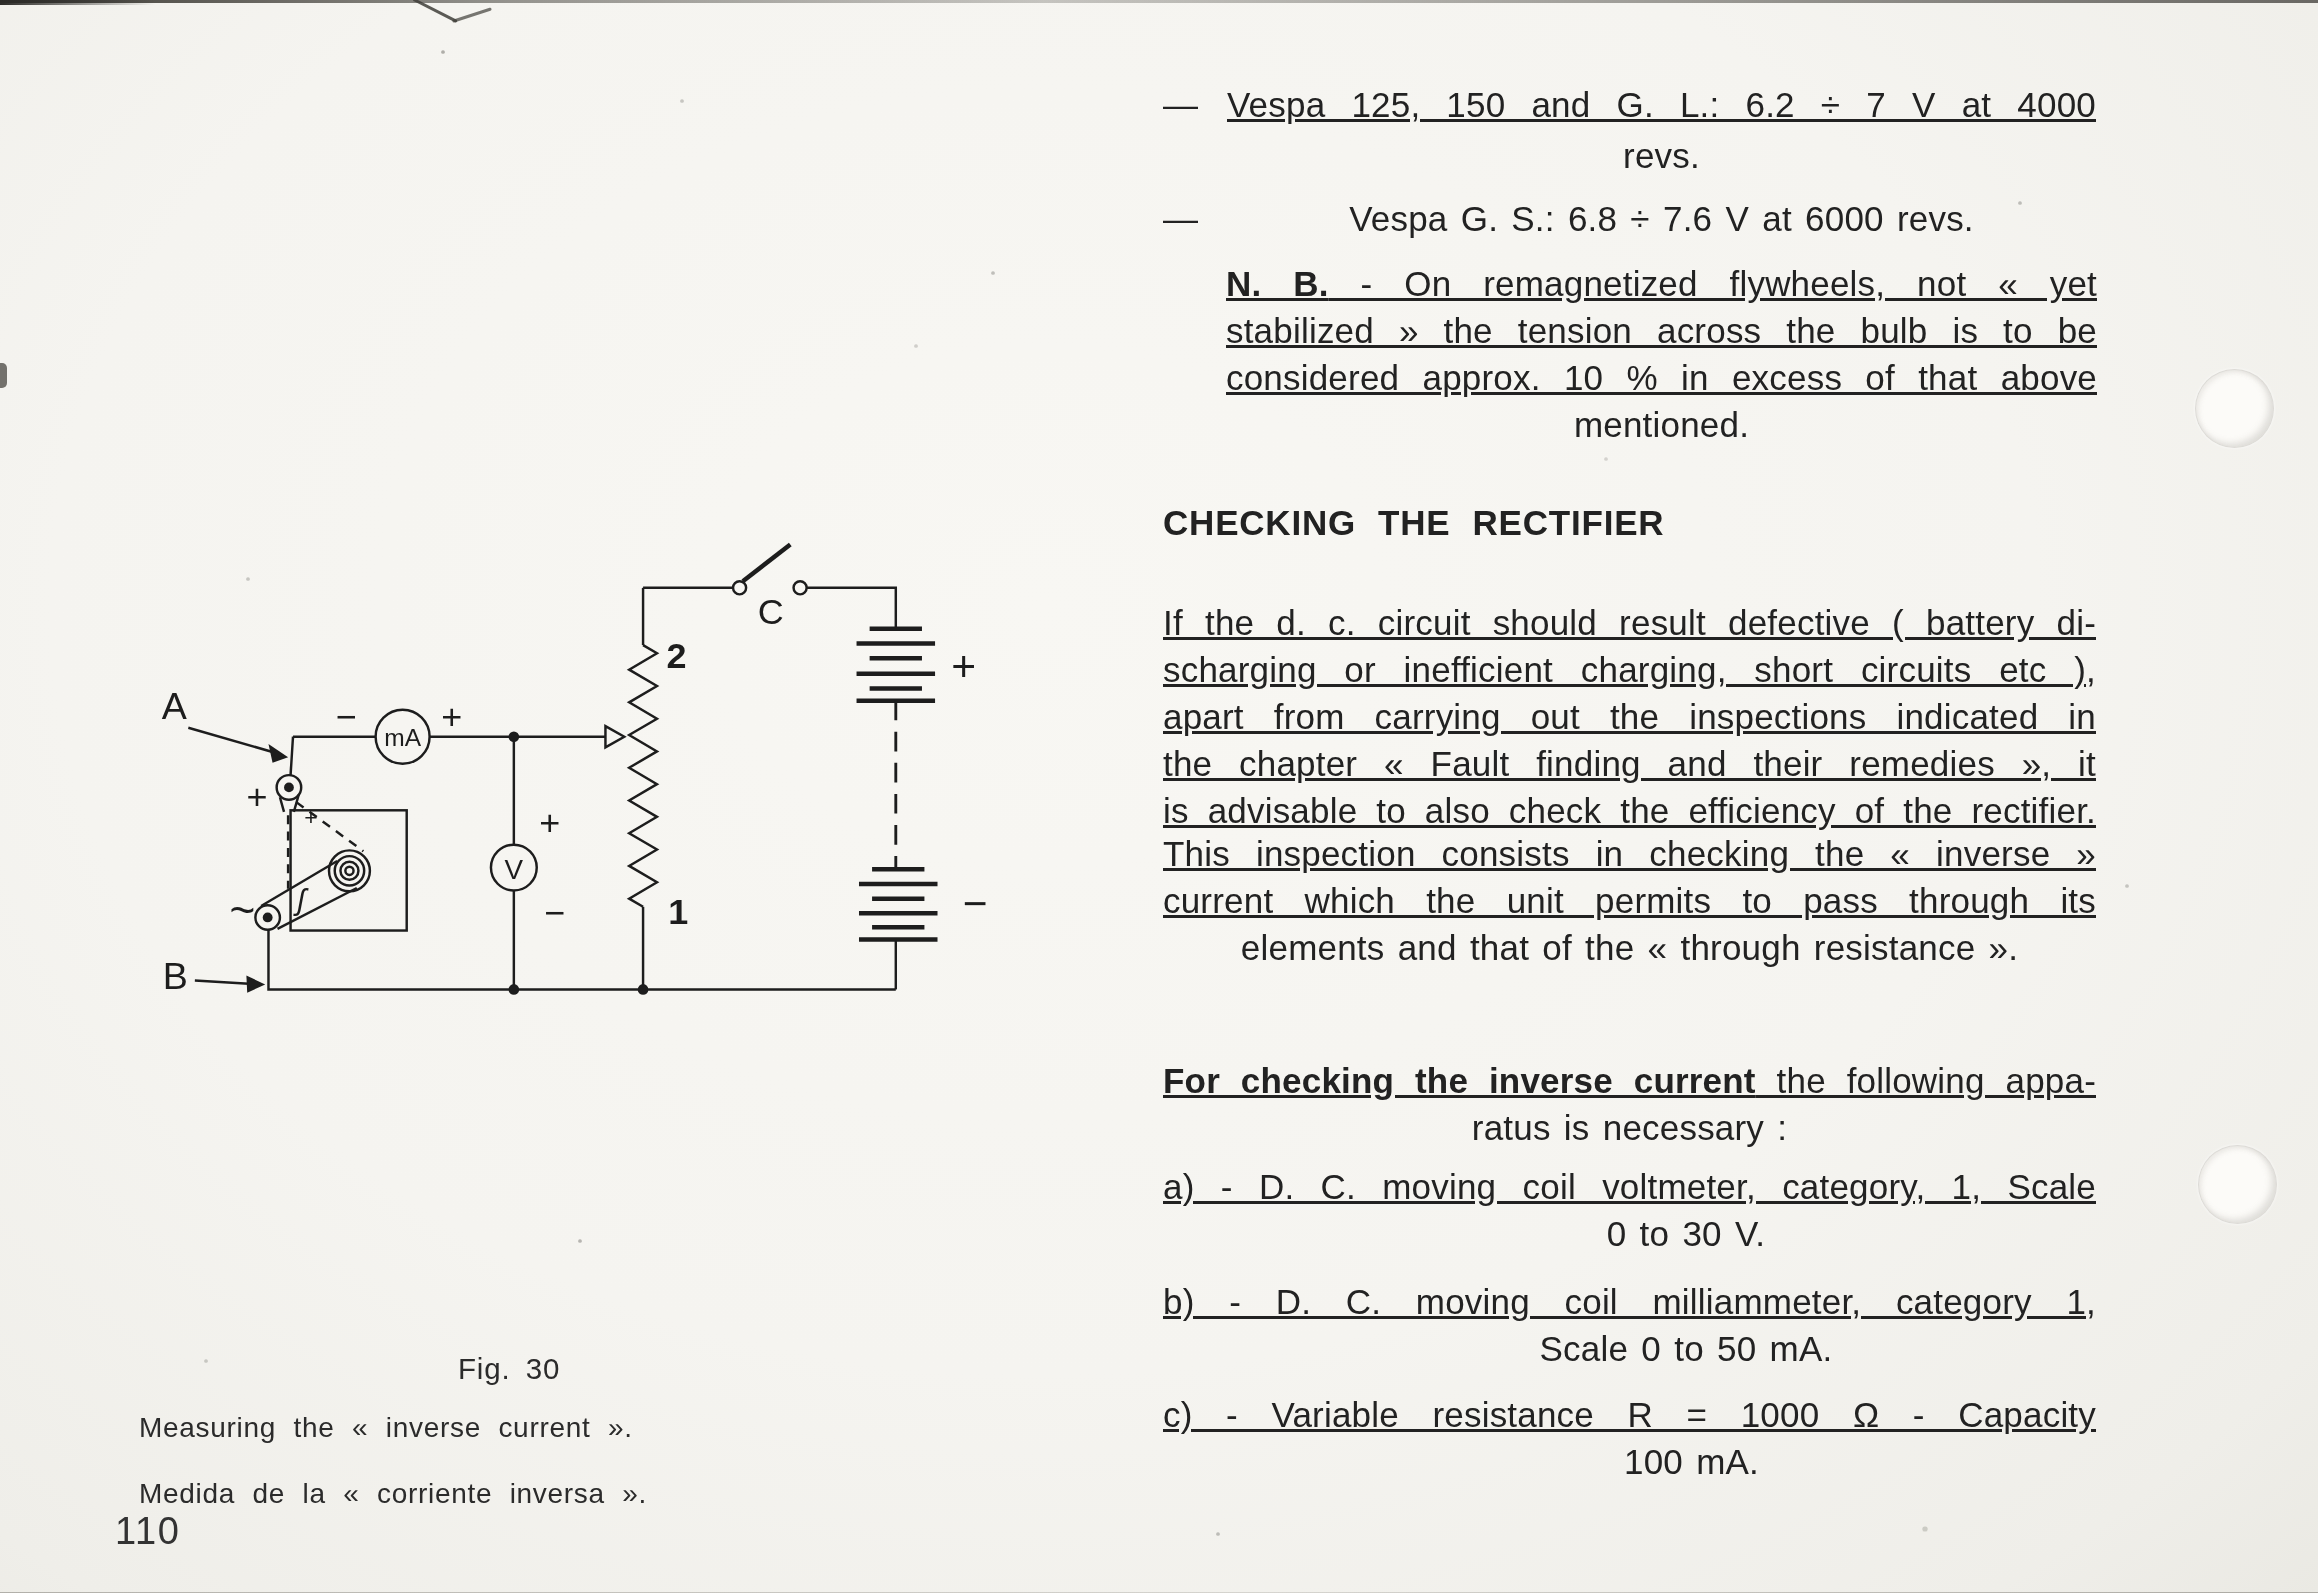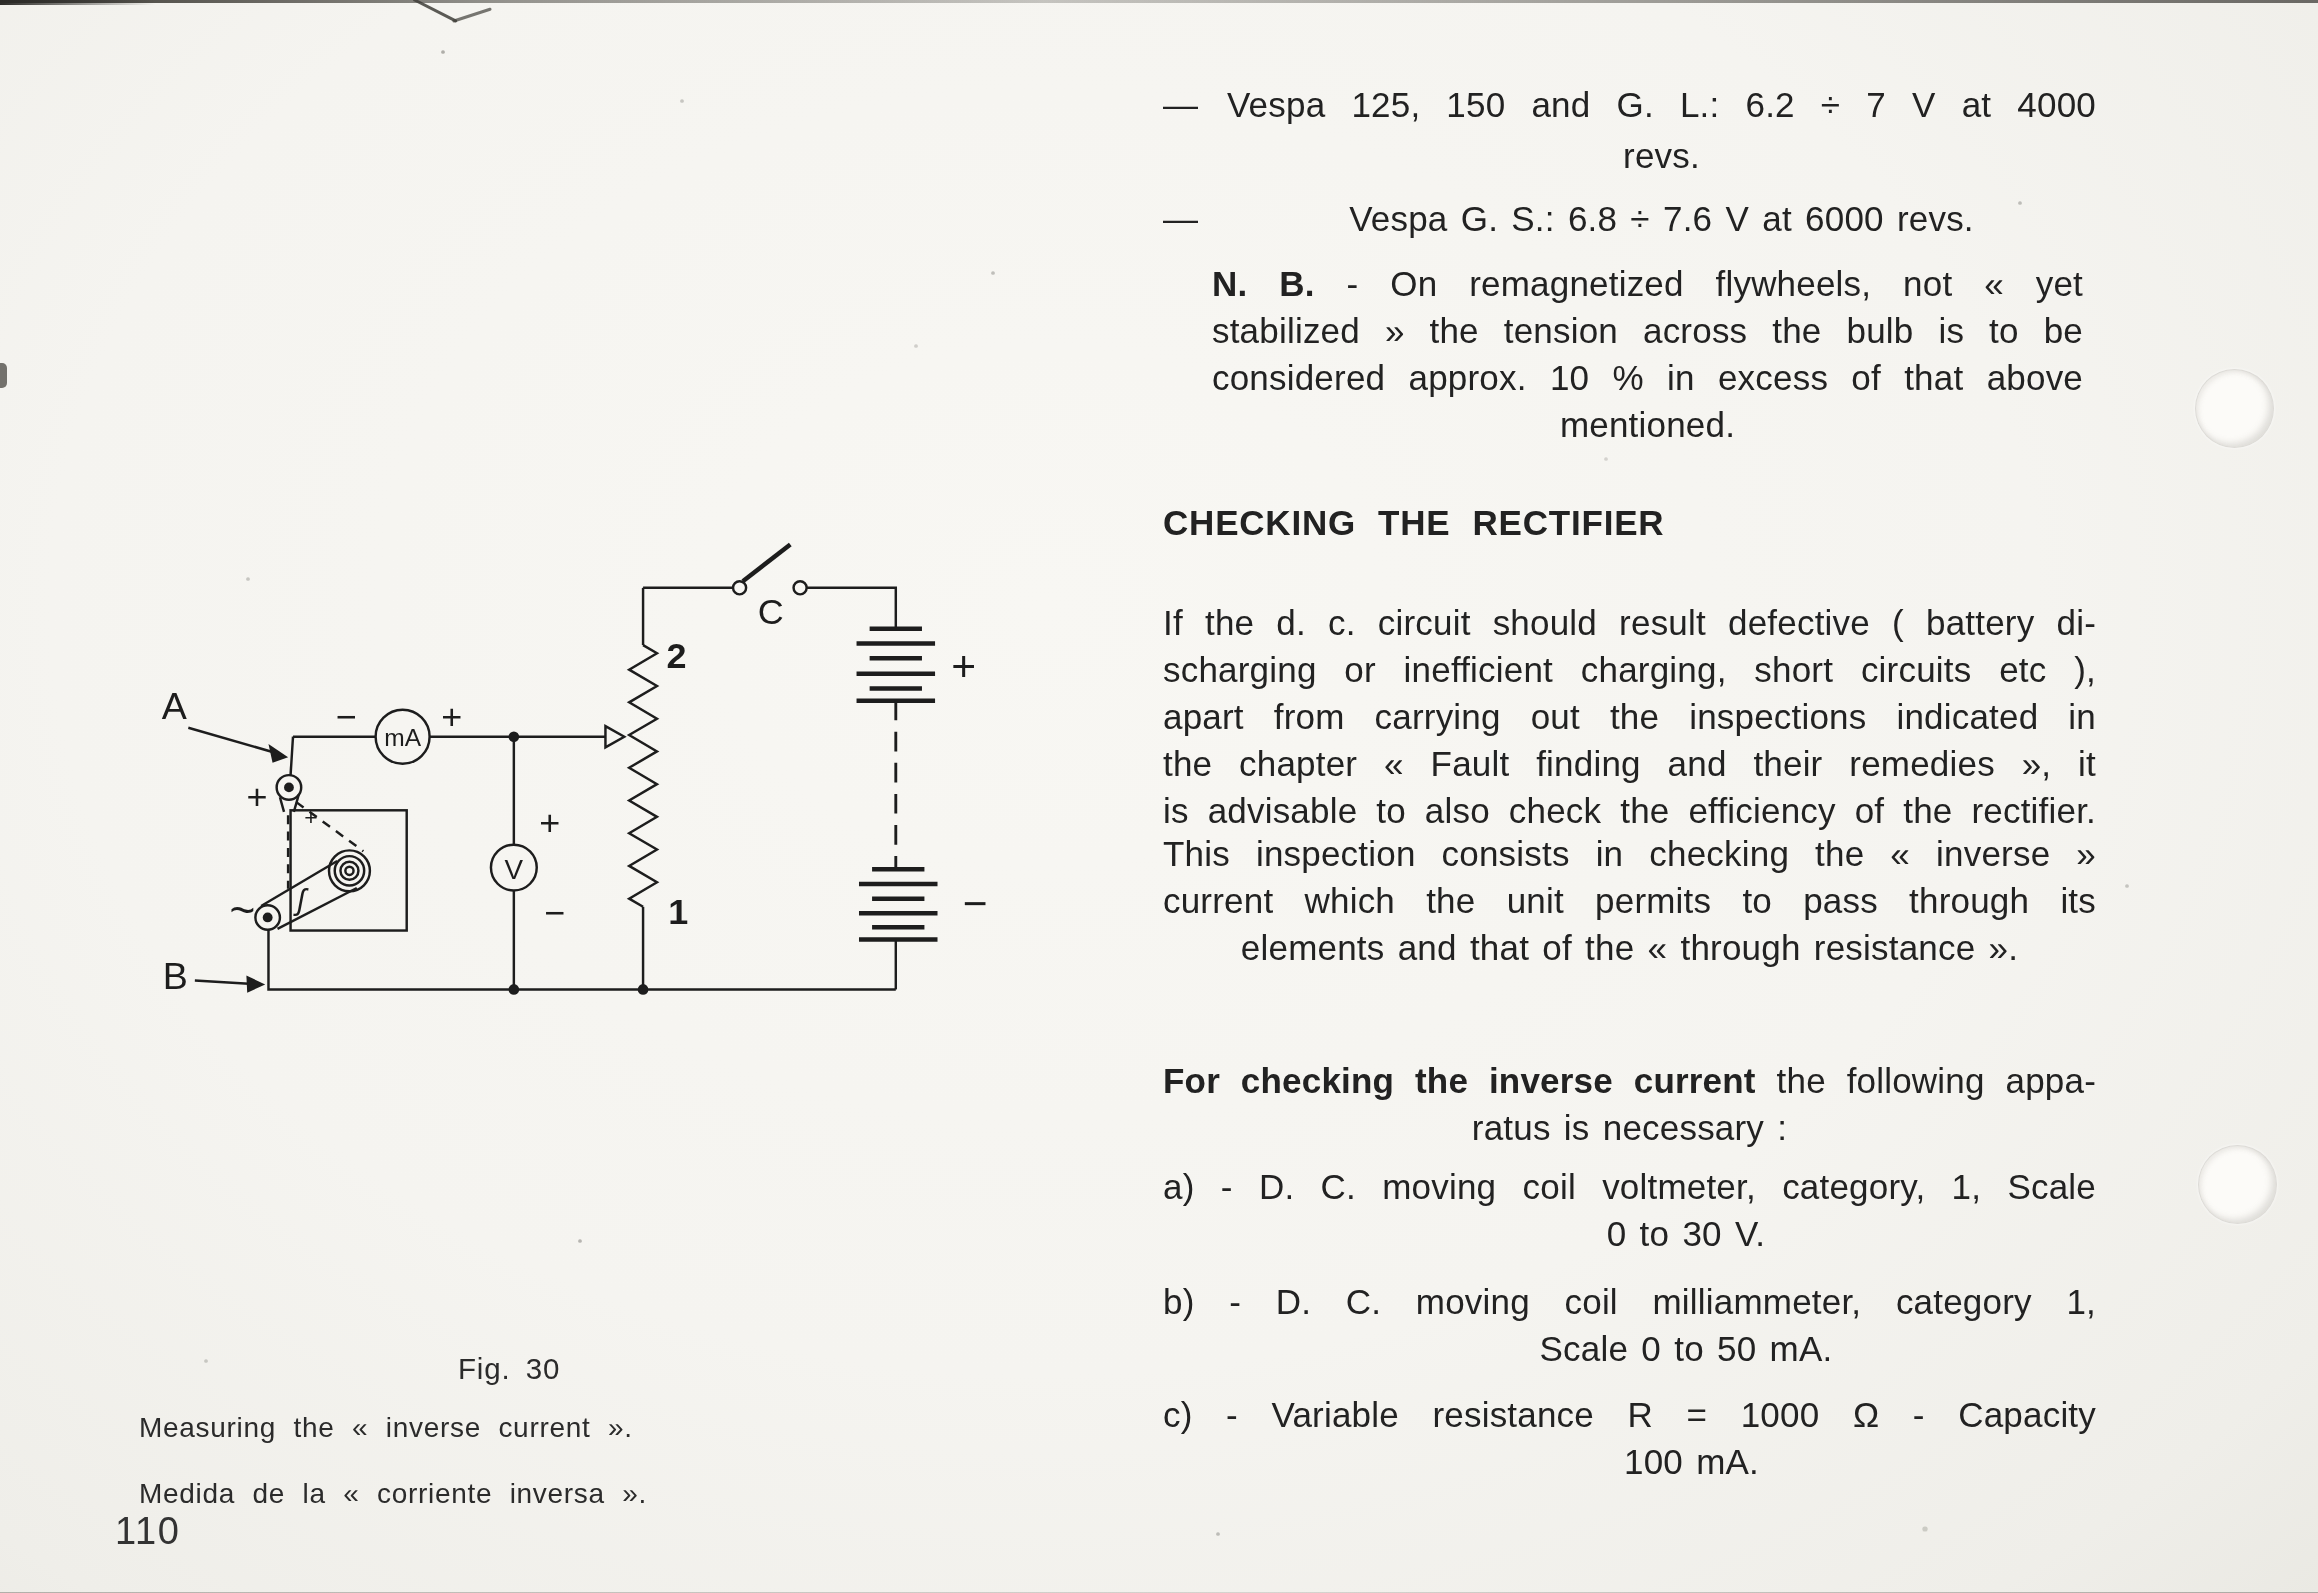--- a/index.html
+++ b/index.html
@@ -40,26 +40,26 @@
     background:#fcfbf8;
     border:0.8px solid rgba(175,172,164,.4);
     box-shadow:inset -4.1px -3.3px 7.4px rgba(148,145,137,.28), inset 2.5px 2.5px 4.9px rgba(148,145,137,.14), 0 0 3.3px rgba(255,255,255,.8);}
   .hole-1{left:2195px;top:369px;}
   .hole-2{left:2198px;top:1145px;}
 
   
   .rcol{position:absolute;left:1163px;top:0;width:933px;color:#222;
     font-size:35px;letter-spacing:0.2px;word-spacing:3.3px;}
   .blk{position:absolute;left:0;width:933px;line-height:47px;}
-  .jline{text-align:justify;text-align-last:justify;}
+  .jline{text-align:justify;text-align-last:justify;text-decoration:underline;}
   .jlast{text-align:center;}
   .bullet{display:flex;line-height:51px;}
   .bdash{width:64px;flex:none;}
   .btext{flex:1;}
-  .nb{margin-left:49px;width:871px;}
+  .nb{margin-left:63px;width:871px;}
   .bold{font-weight:700;}
   .heading{font-weight:700;letter-spacing:0.8px;word-spacing:11.5px;font-size:35px;}
   .cont{padding-left:113px;}
   .cont-c{padding-left:124px;}
 
   
   .figure-svg{position:absolute;left:82px;top:524px;width:1006px;height:499px;}
   .fig-label{position:absolute;left:458px;top:1352px;width:254px;
     font-size:29.5px;color:#2b2b2b;letter-spacing:0.8px;word-spacing:6.5px;}
   .cap{position:absolute;left:139px;color:#2b2b2b;font-size:28px;letter-spacing:0.7px;word-spacing:9px;}

